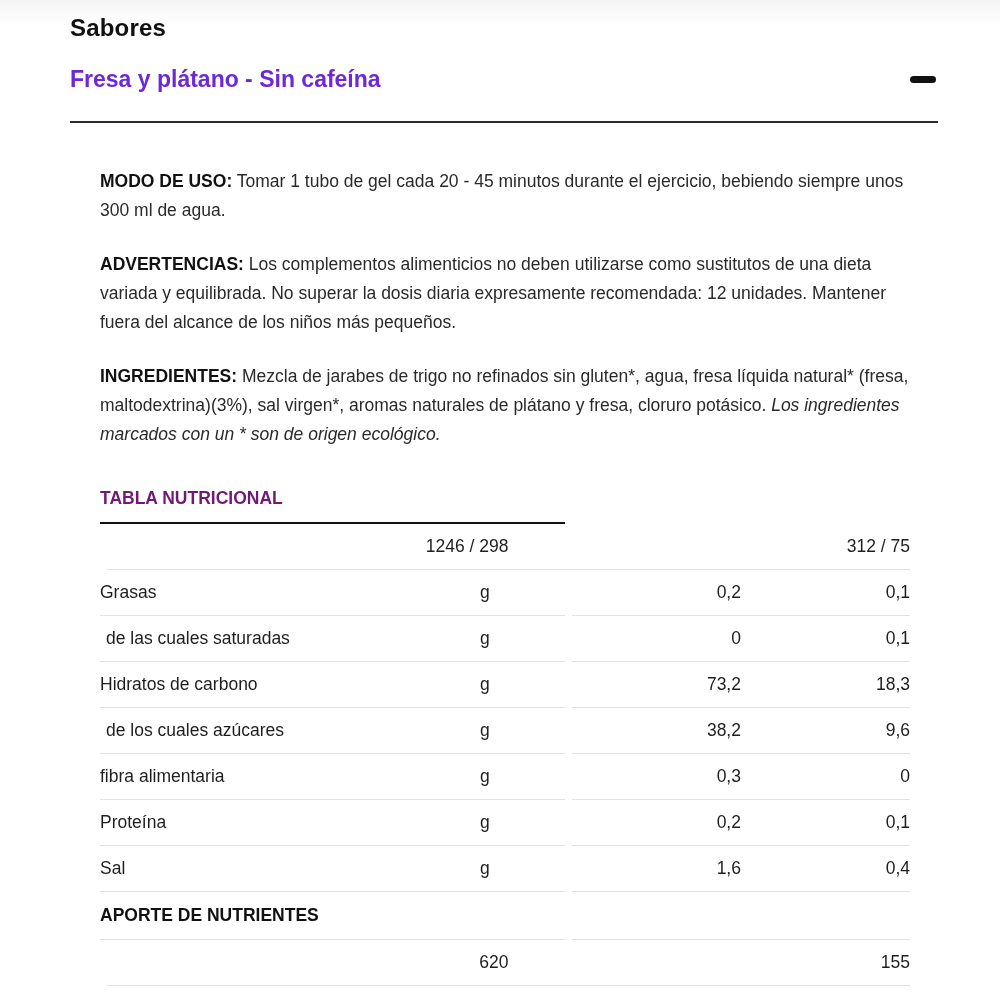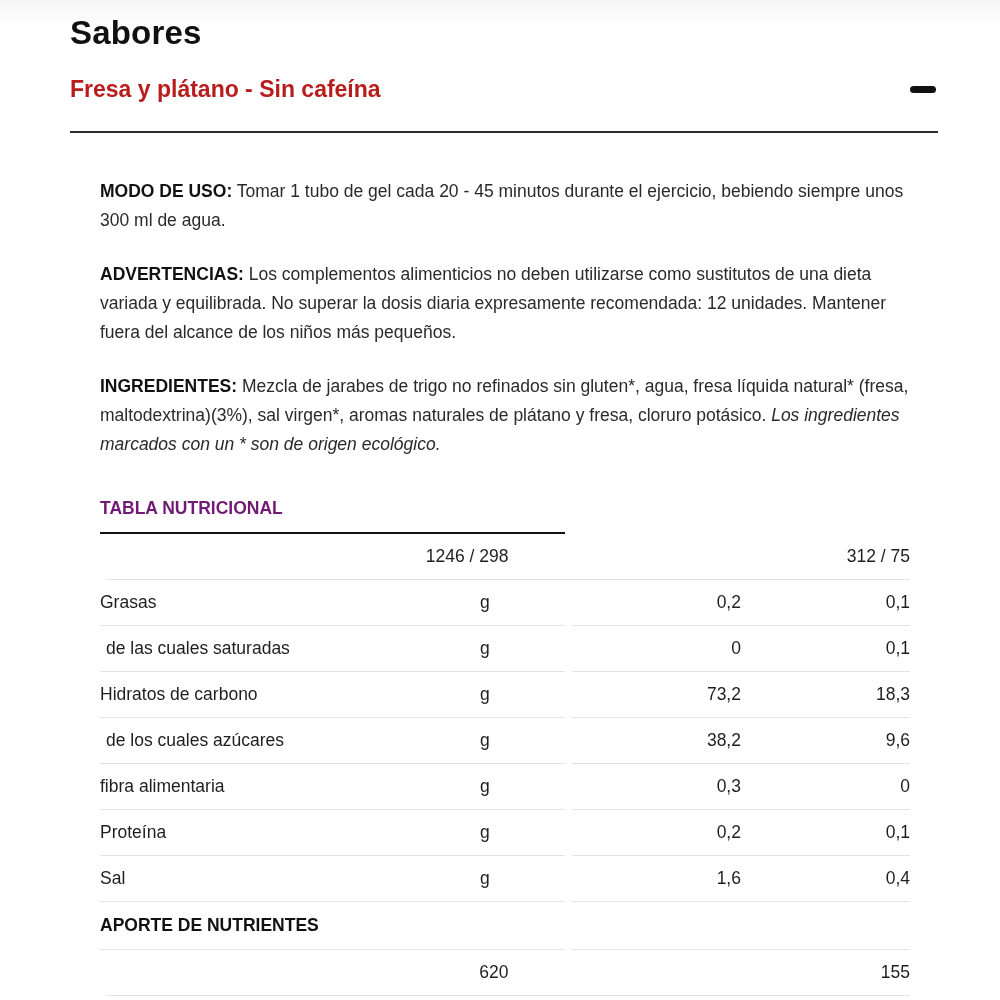--- a/index.html
+++ b/index.html
@@ -15,36 +15,36 @@
     background: linear-gradient(#f5f5f5, #ffffff);
     pointer-events: none;
   }
   .container {
     position: relative;
     margin: 0 62px 0 70px; 
     padding-top: 14px;
     width: 868px;
   }
   .page-title {
-    font-size: 33px;
+    font-size: 24px;
     font-weight: bold;
     letter-spacing: 0.2px;
     color: #111;
   }
   .accordion-header {
     margin-top: 24px;
     display: flex;
     align-items: center;
     justify-content: space-between;
     cursor: pointer;
   }
   .accordion-title {
     font-size: 23px;
     font-weight: bold;
-    color: #b91c1c;
+    color: #6d28d9;
   }
   .minus-icon {
     width: 26px; height: 7px;
     border-radius: 3.5px;
     background: #111;
     flex: 0 0 auto;
     margin-right: 2px;
   }
   .accordion-rule {
     margin-top: 28px;

